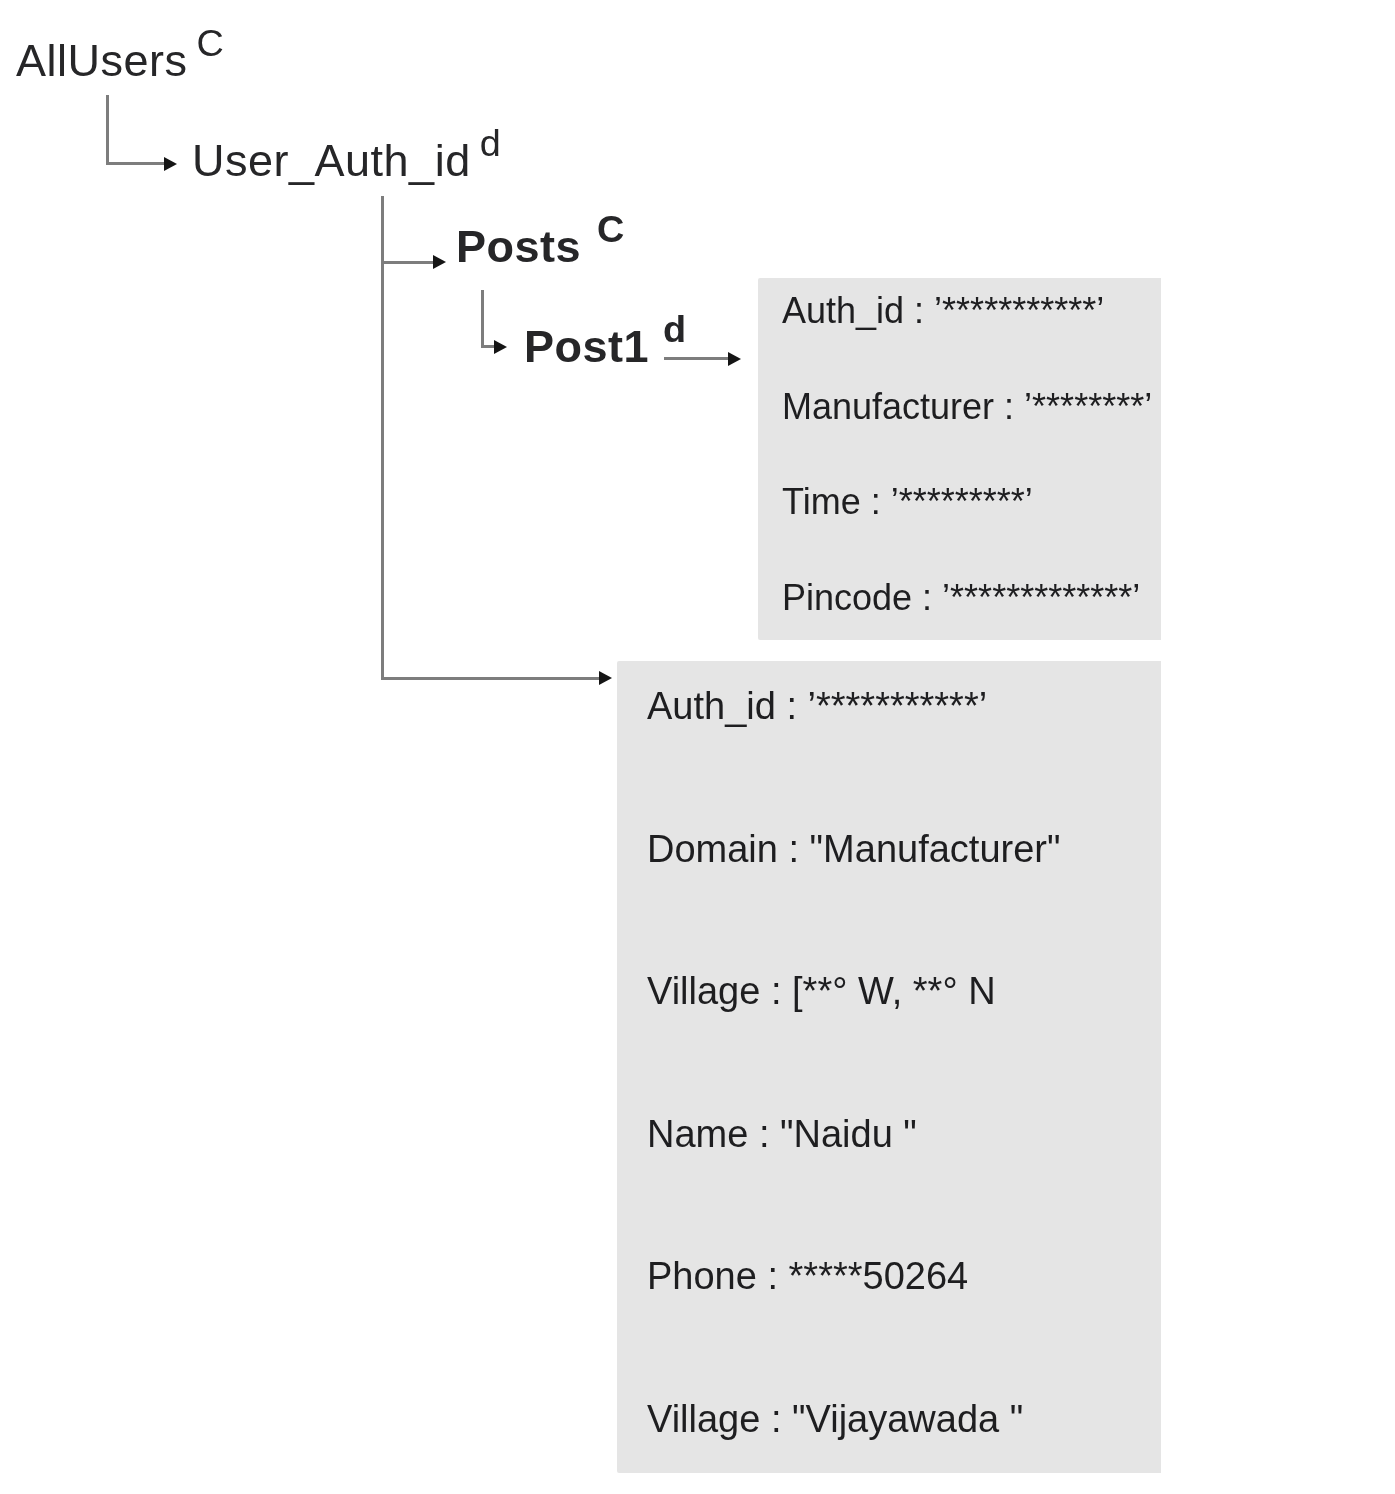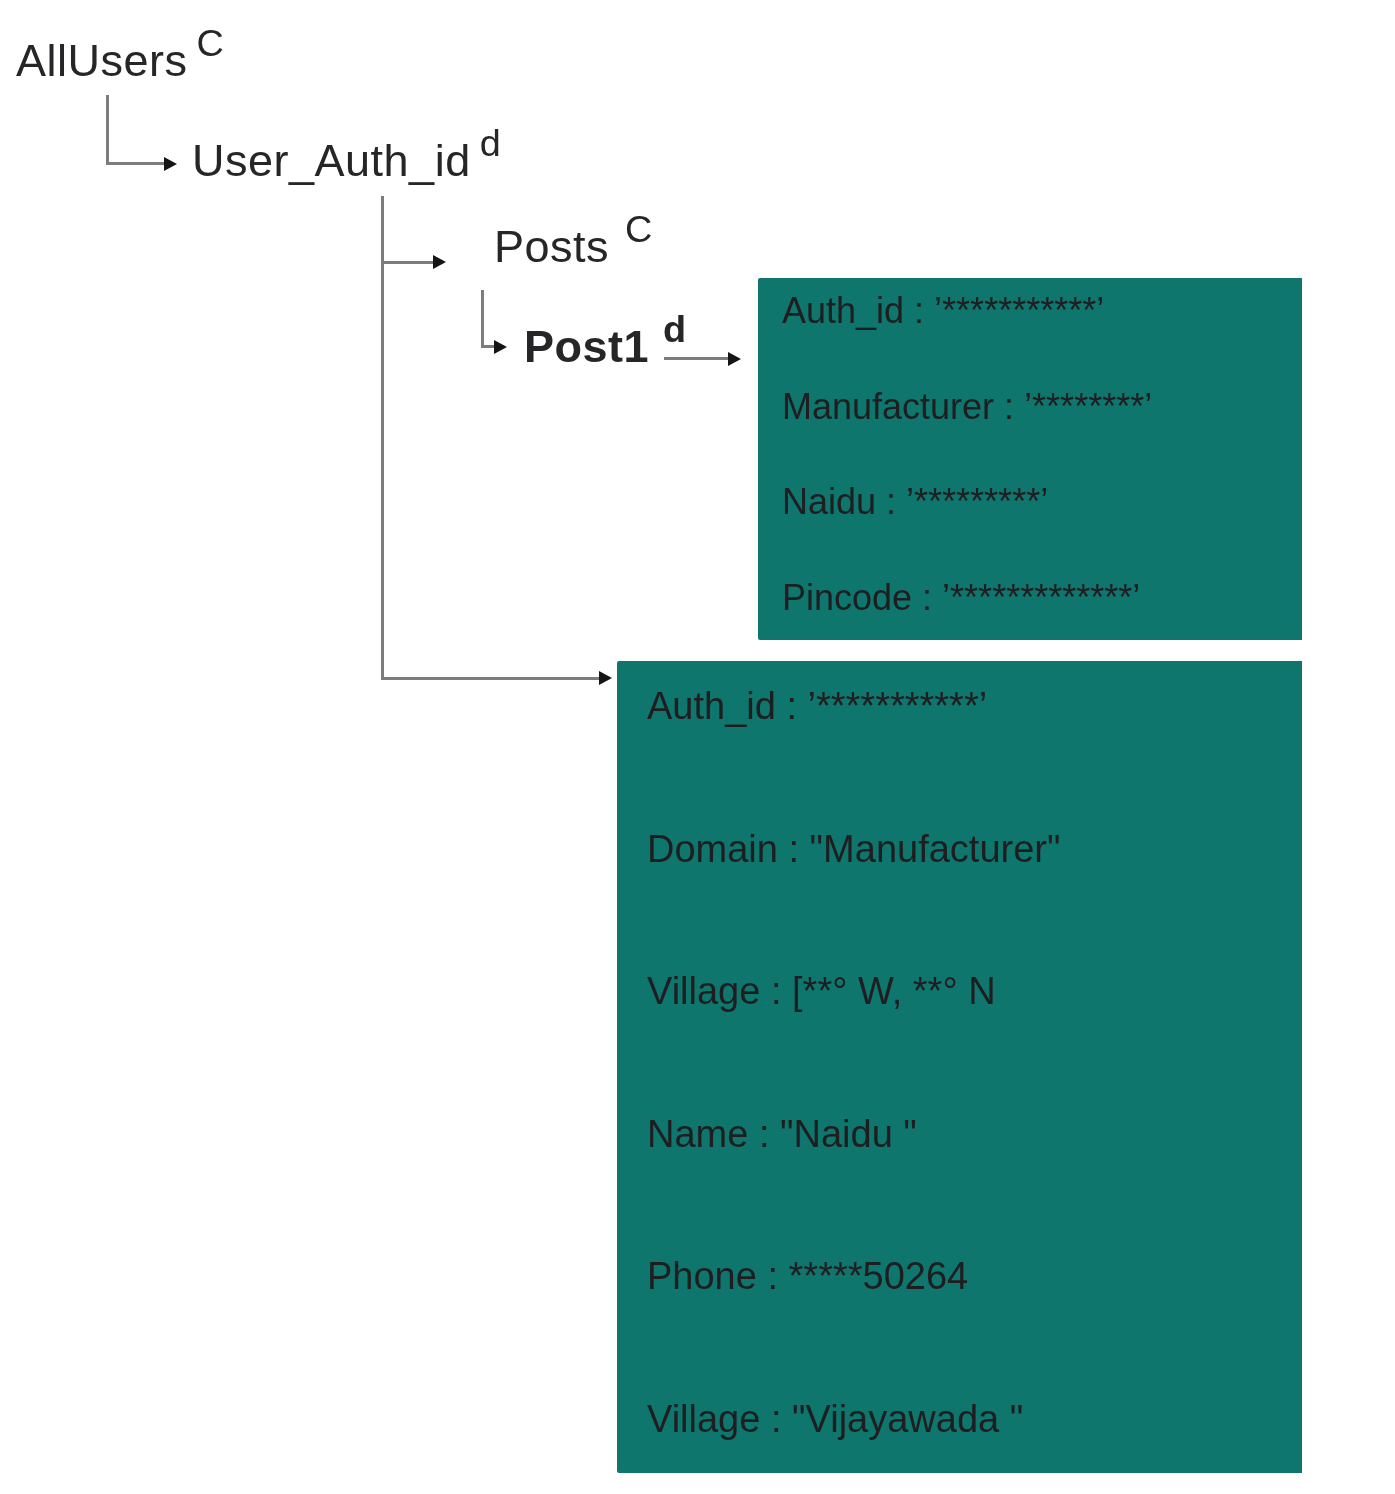--- a/index.html
+++ b/index.html
@@ -1,18 +1,18 @@
 <!DOCTYPE html>
 <html><head>
 <meta charset="utf-8">
 <style>
   html, body { margin: 0; padding: 0; background: #ffffff; }
   .canvas {
     position: relative;
-    width: 1302px;
+    width: 1161px;
     height: 1494px;
     background: #ffffff;
     font-family: "Liberation Sans", sans-serif;
     color: #1d1d1f;
     overflow: hidden;
   }
   .node {
     position: absolute;
     font-size: 45px;
     font-weight: 400;
@@ -34,21 +34,21 @@
   }
   .arr-right {
     position: absolute;
     width: 0; height: 0;
     border-top: 7px solid transparent;
     border-bottom: 7px solid transparent;
     border-left: 13px solid #151515;
   }
   .fieldbox {
     position: absolute;
-    background: #0f766e;
+    background: #e5e5e5;
     border-radius: 2px;
     display: flex;
     flex-direction: column;
     justify-content: space-between;
     box-sizing: border-box;
     color: #1e1e20;
     white-space: nowrap;
   }
   .fieldbox .frow { line-height: 1.25; }
   #box-post {
@@ -77,39 +77,39 @@
 
   <div class="node" style="left:192px; top:136px;">
     <span>User_Auth_id</span><span class="sup">d</span>
   </div>
 
   <div class="line" style="left:381px; top:196px; width:3px; height:484px;"></div>
 
   <div class="line" style="left:381px; top:261px; width:52px; height:3px;"></div>
   <div class="arr-right" style="left:433px; top:255px;"></div>
 
-  <div class="node" style="left:494px; top:222px;">
+  <div class="node" style="left:456px; top:222px;font-weight:bold;">
     <span>Posts</span><span class="sup" style="margin-left:16px;">C</span>
   </div>
 
   <div class="line" style="left:481px; top:290px; width:3px; height:58px;"></div>
   <div class="line" style="left:481px; top:345px; width:13px; height:3px;"></div>
   <div class="arr-right" style="left:494px; top:340px;"></div>
 
   <div class="node" style="left:524px; top:322px;font-weight:bold;">
     <span>Post1</span><span class="sup" style="margin-left:14px;">d</span>
   </div>
 
   <div class="line" style="left:664px; top:357px; width:64px; height:3px;"></div>
   <div class="arr-right" style="left:728px; top:352px;"></div>
 
   <div class="fieldbox" id="box-post">
     <div class="frow">Auth_id : ’***********’</div>
     <div class="frow">Manufacturer : ’********’</div>
-    <div class="frow">Naidu : ’*********’</div>
+    <div class="frow">Time : ’*********’</div>
     <div class="frow">Pincode : ’*************’</div>
   </div>
 
   <div class="line" style="left:381px; top:677px; width:218px; height:3px;"></div>
   <div class="arr-right" style="left:599px; top:671px;"></div>
 
   <div class="fieldbox" id="box-user">
     <div class="frow">Auth_id : ’***********’</div>
     <div class="frow">Domain : "Manufacturer"</div>
     <div class="frow">Village : [**° W, **° N</div>

